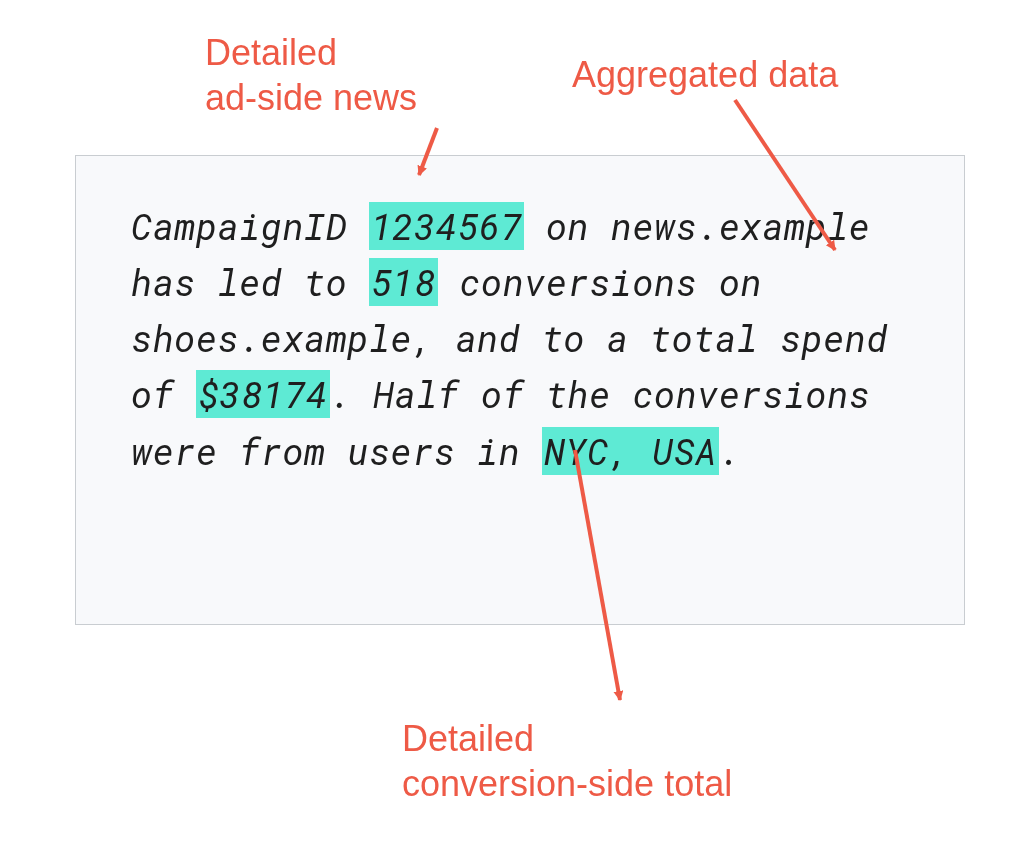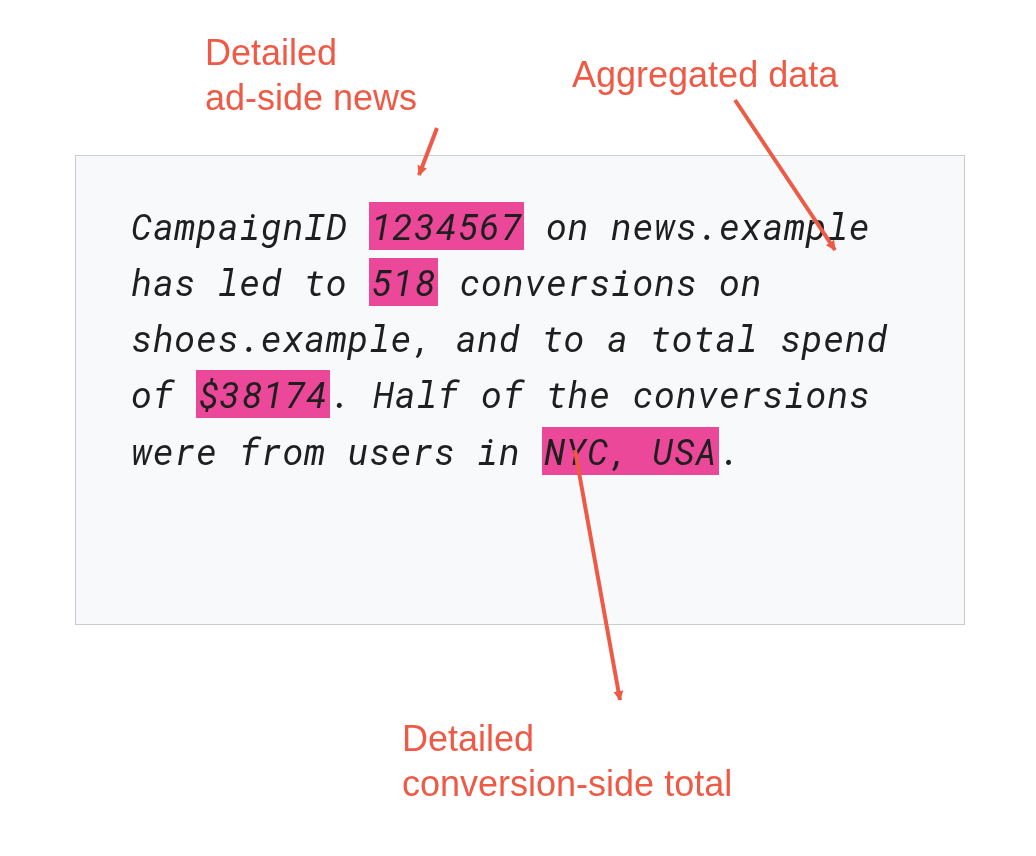--- a/index.html
+++ b/index.html
@@ -37,21 +37,21 @@
   .code {
     font-family: "Roboto Mono","Menlo","Consolas",monospace;
     font-style: italic;
     font-size: 36px;
     line-height: 1.56;
     color: #1f1f1f;
     letter-spacing: 0.5px;
     white-space: normal;
   }
   .hl {
-    background: #ec4899;
+    background: #5eead4;
     padding: 0 2px;
   }
   .ul {
     text-underline-offset: 6px;
     text-decoration-thickness: 2px;
   }
   svg.overlay {
     position: absolute;
     left: 0;
     top: 0;

